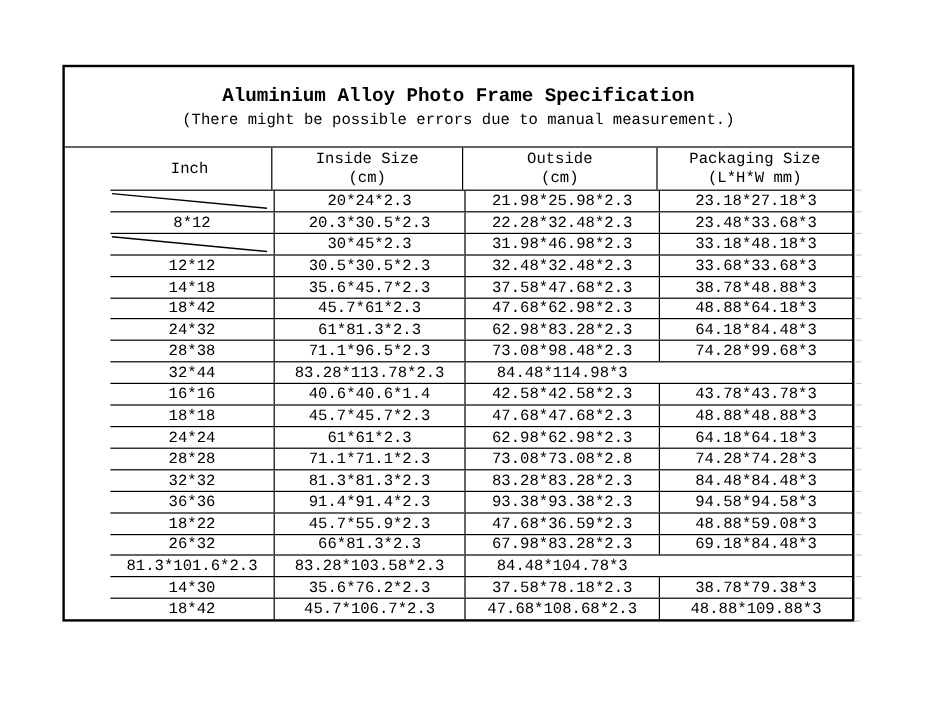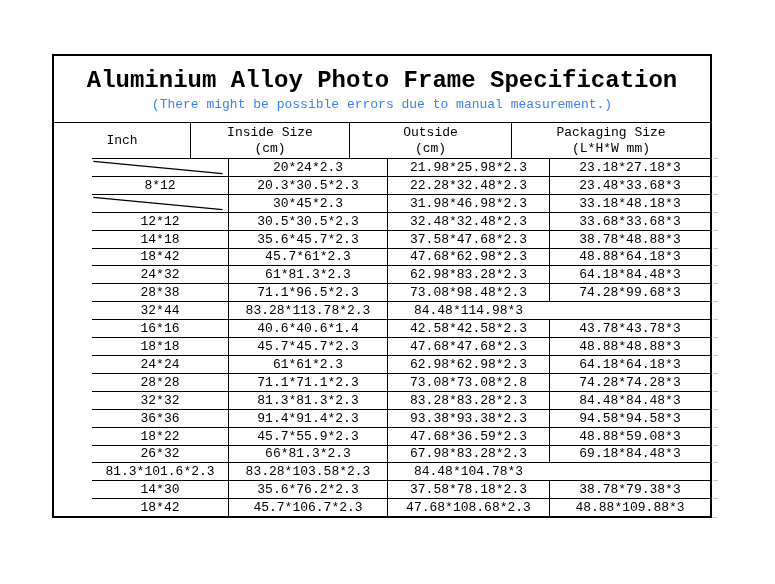--- a/index.html
+++ b/index.html
@@ -33,39 +33,40 @@
   .title-block {
     height: 66px;
     flex: 0 0 66px;
     display: flex;
     flex-direction: column;
     align-items: center;
     justify-content: center;
     box-sizing: border-box;
   }
   .title {
-    font-size: 24px;
+    font-size: 16px;
     font-weight: bold;
     letter-spacing: 0px;
     white-space: nowrap;
   }
   .subtitle {
     font-size: 13px;
     margin-top: 3px;
-    color: #3b82f6;
+    color: #000000;
     white-space: nowrap;
   }
   .grid4 {
     display: grid;
     grid-template-columns: 136px 159px 162px 1fr;
   }
   .header-row {
     flex: 0 0 36px;
     border-top: 1px solid #000;
     box-sizing: border-box;
+    padding-left: 36px;
   }
   .header-cell {
     border-left: 1px solid #000;
     display: flex;
     flex-direction: column;
     align-items: center;
     justify-content: center;
     font-size: 13px;
     line-height: 16px;
     box-sizing: border-box;

